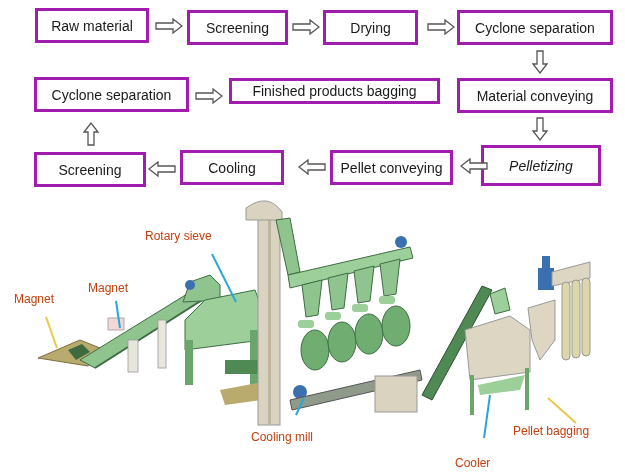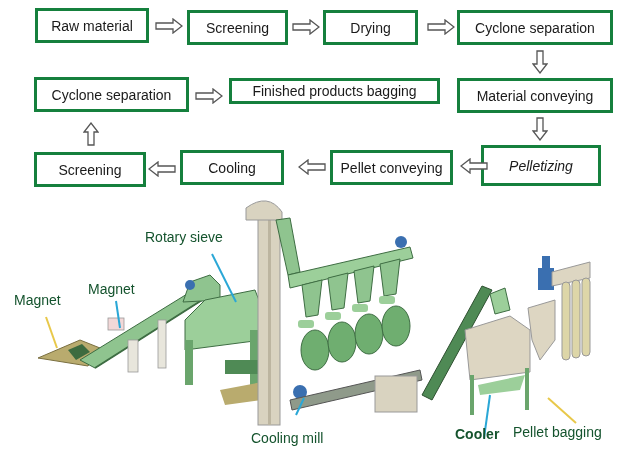--- a/index.html
+++ b/index.html
@@ -1,22 +1,22 @@
 <!DOCTYPE html>
 <html><head>
 <meta charset="utf-8">
 <style>
   html, body { margin: 0; padding: 0; background: #ffffff; }
   body { width: 625px; height: 472px; position: relative; overflow: hidden;
          font-family: "Liberation Sans", sans-serif; color: #1a1a1a; }
-  .box { position: absolute; border: 3px solid #15803d; background: #fff;
+  .box { position: absolute; border: 3px solid #a21caf; background: #fff;
          box-sizing: border-box; display: flex; align-items: center; justify-content: center;
          font-size: 14px; white-space: nowrap; }
   .arrow { position: absolute; }
-  .label { position: absolute; font-size: 14px; color: #14532d; white-space: nowrap; }
+  .label { position: absolute; font-size: 12px; color: #c2410c; white-space: nowrap; }
   #plant { position: absolute; left: 0; top: 190px; width: 625px; height: 282px; }
 </style>
 </head>
 <body>
 
 <div class="box" style="left:35px;top:8px;width:114px;height:35px;">Raw material</div>
 <div class="box" style="left:187px;top:10px;width:101px;height:35px;">Screening</div>
 <div class="box" style="left:323px;top:10px;width:95px;height:35px;">Drying</div>
 <div class="box" style="left:457px;top:10px;width:156px;height:35px;">Cyclone separation</div>
 <div class="box" style="left:457px;top:78px;width:156px;height:35px;">Material conveying</div>
@@ -146,14 +146,14 @@
   <line x1="212" y1="64" x2="236" y2="112" stroke="#2aa7d6" stroke-width="2"></line>
   <line x1="296" y1="225" x2="304" y2="208" stroke="#2aa7d6" stroke-width="2"></line>
   <line x1="484" y1="248" x2="490" y2="205" stroke="#2aa7d6" stroke-width="2"></line>
   <line x1="576" y1="233" x2="548" y2="208" stroke="#e8c84a" stroke-width="2"></line>
 </svg>
 
 <div class="label" style="left:14px;top:292px;">Magnet</div>
 <div class="label" style="left:88px;top:281px;">Magnet</div>
 <div class="label" style="left:145px;top:229px;">Rotary sieve</div>
 <div class="label" style="left:251px;top:430px;">Cooling mill</div>
-<div class="label" style="left:455px;top:426px;font-weight:bold;">Cooler</div>
+<div class="label" style="left:455px;top:456px;">Cooler</div>
 <div class="label" style="left:513px;top:424px;text-align:right;">Pellet bagging</div>
 
 </body></html>

